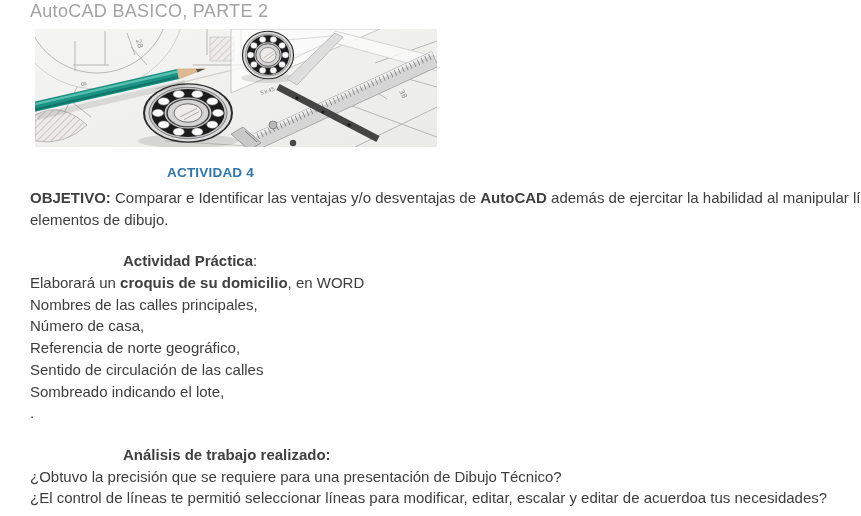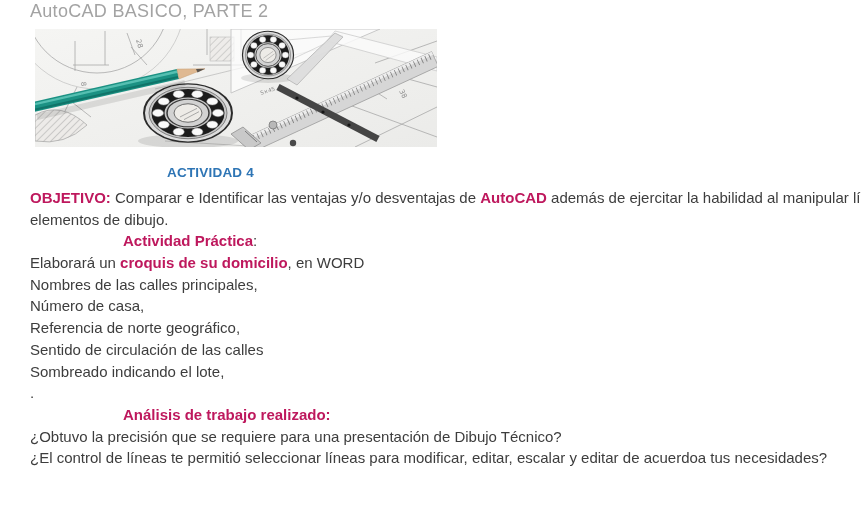--- a/index.html
+++ b/index.html
@@ -18,22 +18,22 @@
   .figure svg { display:block; }
   .caption {
     position:absolute; left:123px; top:165px;
     font-size:13.5px; font-weight:700; color:#2e75b5; letter-spacing:.2px;margin-left:44px;
   }
   .textblock {
     position:absolute; left:30px; top:187px; width:825px;
     font-size:15px; color:#3d3d3d;
   }
   .line { height:21.7px; line-height:21.7px; white-space:nowrap; }
-  .line.indent { padding-left:93px; }
-  .line b { font-weight:700; color:#be185d; }
+  .line.indent { padding-left:93px;margin-top:20px; }
+  .line b { font-weight:700; color:#404040; }
 </style>
 </head>
 <body>
 
 <div class="page">
 
   <h1 class="doc-title">AutoCAD BASICO, PARTE 2</h1>
 
   <div class="figure">
     <svg width="402" height="118" viewBox="0 0 402 118" xmlns="http://www.w3.org/2000/svg">

